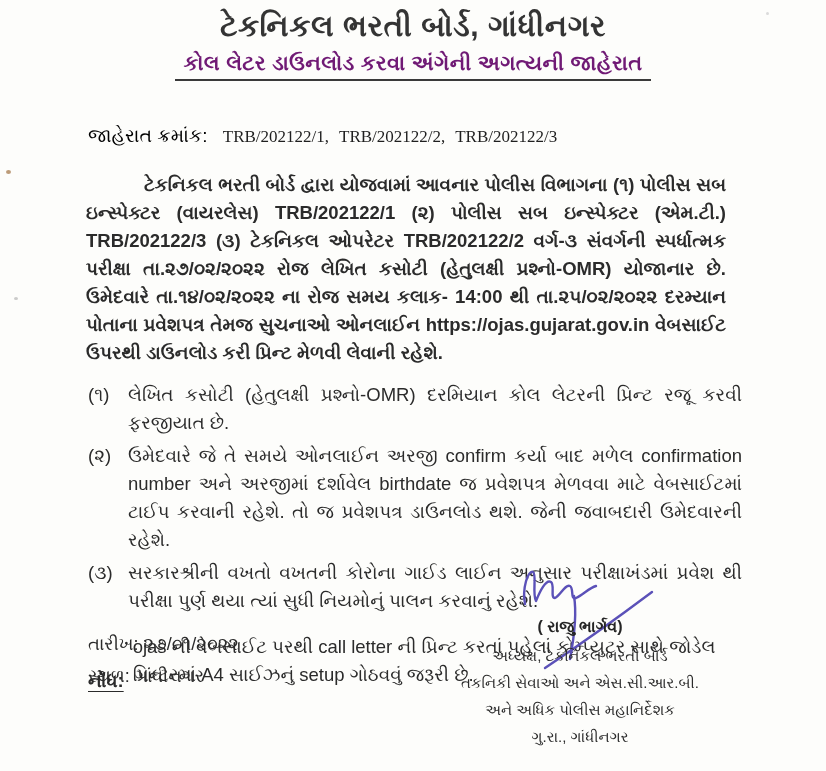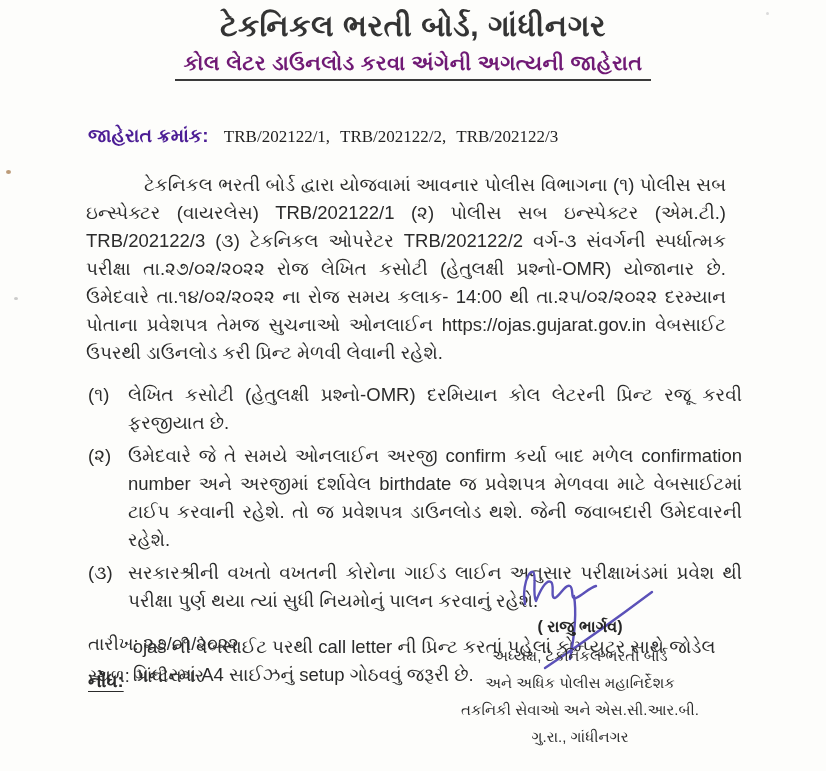--- a/index.html
+++ b/index.html
@@ -21,32 +21,33 @@
   .subtitle-wrap { text-align:center; margin-top:7px; }
   .subtitle {
     display:inline-block;
     font-size:21px; font-weight:700; color:#701a75;
     padding:0 8px 4px 8px;
     border-bottom:2.5px solid #3a3a3a;
     letter-spacing:.3px;
   }
   
   .ref-line { margin:44px 0 0 88px; font-size:19px; }
-  .ref-label { font-weight:700; color:#4c1d95; }
+  .ref-label { font-weight:400; color:#000000; }
   .ref-numbers {
     font-family:"Liberation Serif", serif;
     font-size:17px; color:#1f1f1f; margin-left:10px;
     word-spacing:6px;
   }
   
   .body-para {
     margin:24px 100px 0 86px;
     font-size:18.5px; line-height:28px;
     text-align:justify; text-indent:58px;
     color:#2b2b2b;
+    font-weight:bold;
   }
   .num-list { margin:14px 84px 0 88px; }
   .list-item { display:flex; margin-bottom:5px; font-size:18.5px; line-height:28px; color:#2b2b2b; }
   .marker { flex:none; width:40px; }
   .item-text { flex:1; text-align:justify; }
   
   .note { display:flex; margin:18px 84px 0 88px; font-size:18.5px; line-height:28px; color:#2b2b2b; }
   .note-label { flex:none; font-weight:700; text-decoration:underline; text-underline-offset:4px; margin-right:9px;margin-top:34px; }
   .note-text { flex:1; }
   
@@ -108,22 +109,22 @@
     <g fill="none" stroke="#5b51b8" stroke-width="2.4" stroke-linecap="round" stroke-linejoin="round">
       <path d="M35,46 C32,30 38,12 43,14 C47,16 42,36 46,43 C50,33 56,21 61,24 C65,27 60,40 65,40 C70,38 75,26 80,28 C84,30 80,42 86,40 C93,37 99,30 106,28"></path>
       <path d="M84,38 C87,56 84,80 80,101"></path>
       <path d="M55,110 C88,88 122,64 162,34"></path>
     </g>
   </svg>
 
   <div class="sign-block">
     <div class="sign-name">( રાજુ ભાર્ગવ)</div>
     <div class="sign-line">અધ્યક્ષ, ટેકનિકલ ભરતી બોર્ડ</div>
+    <div class="sign-line">તકનિકી સેવાઓ અને એસ.સી.આર.બી.</div>
     <div class="sign-line">અને અધિક પોલીસ મહાનિર્દેશક</div>
-    <div class="sign-line">તકનિકી સેવાઓ અને એસ.સી.આર.બી.</div>
     <div class="sign-line">ગુ.રા., ગાંધીનગર</div>
   </div>
 
   <span class="speck speck-1"></span>
   <span class="speck speck-2"></span>
   <span class="speck speck-3"></span>
 
 </div>
 
 </body></html>

